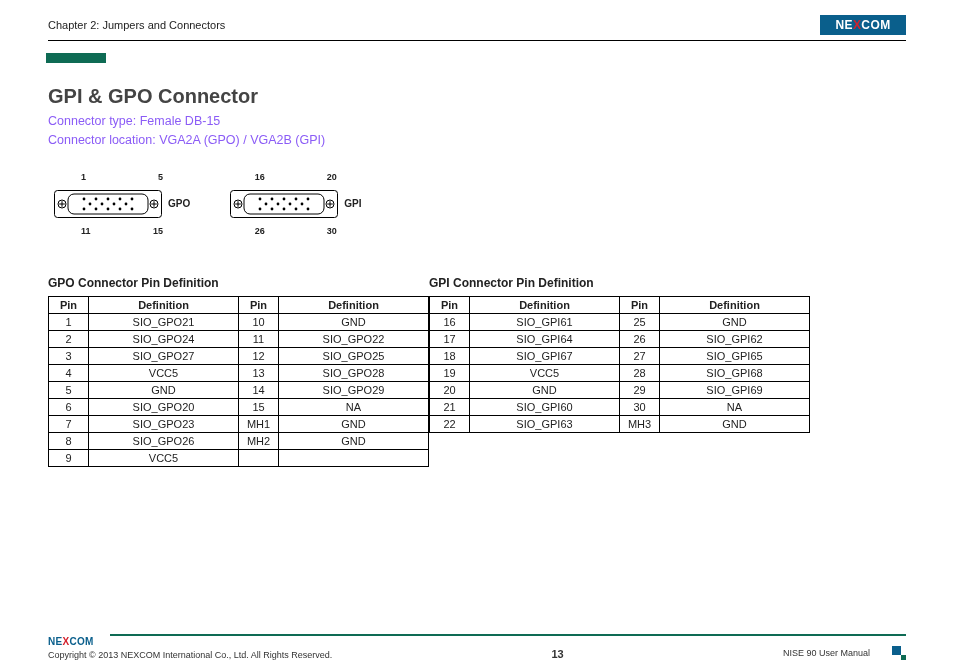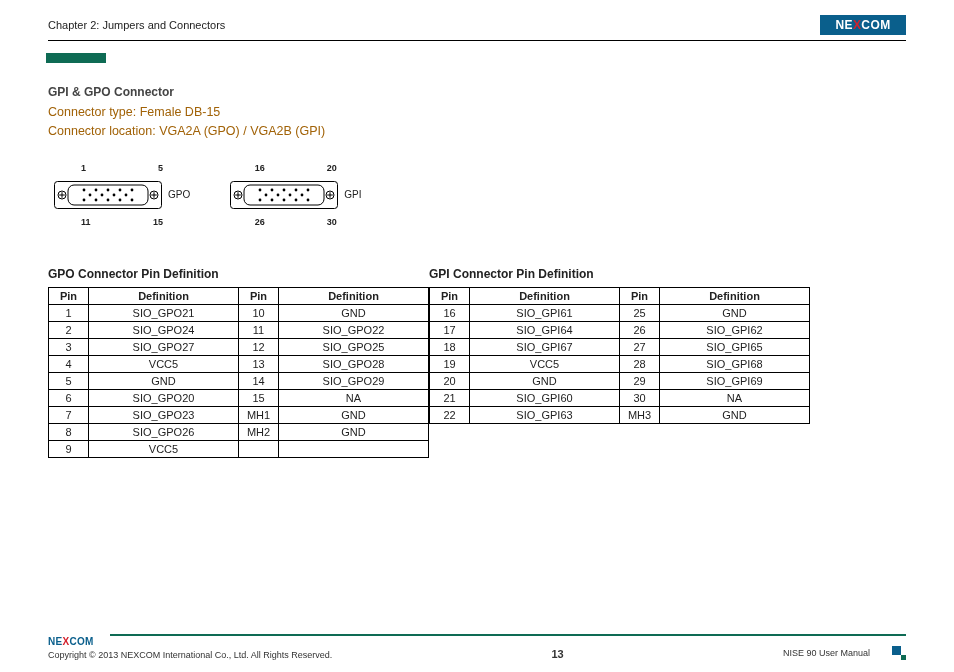--- a/index.html
+++ b/index.html
@@ -6,29 +6,29 @@
   body{width:954px;height:672px;font-family:"Segoe UI",Arial,sans-serif;color:#222;position:relative;background:#fff}
   .page{box-sizing:border-box;padding:12px 48px 3px 48px;width:100%;height:100%;position:relative}
   
   .topbar{display:flex;justify-content:space-between;align-items:center;height:26px}
   .chapter{font-size:11px;color:#222}
   .logo{width:86px;height:20px;background:#0a5f8c;display:flex;align-items:center;justify-content:center;color:#fff;font-weight:800;font-size:12px;letter-spacing:0.4px;font-family:Arial,sans-serif}
   .logo .x{color:#d4212d}
   .rule{height:1px;background:#000;margin-top:2px}
   .green-tab{width:60px;height:10px;background:#0e6b54;margin-top:12px;margin-left:-2px}
   
-  h1{font-size:12px;font-weight:700;color:#444;margin:22px 0 4px 0}
-  .meta{font-size:12.5px;color:#a16207;line-height:1.5}
+  h1{font-size:20px;font-weight:700;color:#444;margin:22px 0 4px 0}
+  .meta{font-size:12.5px;color:#8b5cf6;line-height:1.5}
   
   .connrow{display:flex;gap:40px;margin-top:22px;margin-left:6px}
   .conn{display:flex;flex-direction:column;align-items:center}
   .conn-top,.conn-bot{display:flex;justify-content:space-between;width:82px;font-size:9px;font-weight:700}
   .db15{position:relative;width:108px;height:40px;margin:2px 0}
   .db15 svg{display:block}
-  .conn-label{font-size:10px;font-weight:400;margin-left:6px;align-self:center}
+  .conn-label{font-size:10px;font-weight:700;margin-left:6px;align-self:center}
   .conn-wrap{display:flex;align-items:center}
   
   .tables{display:flex;margin-top:40px}
   .tbl-block{flex:0 0 auto}
   .tbl-title{font-size:12px;font-weight:700;margin:0 0 6px 0}
   table{border-collapse:collapse;font-size:11px}
   th,td{border:1px solid #000;padding:2px 4px;text-align:center;font-weight:400}
   th{font-weight:700}
   col.pin{width:40px}
   col.def{width:150px}

